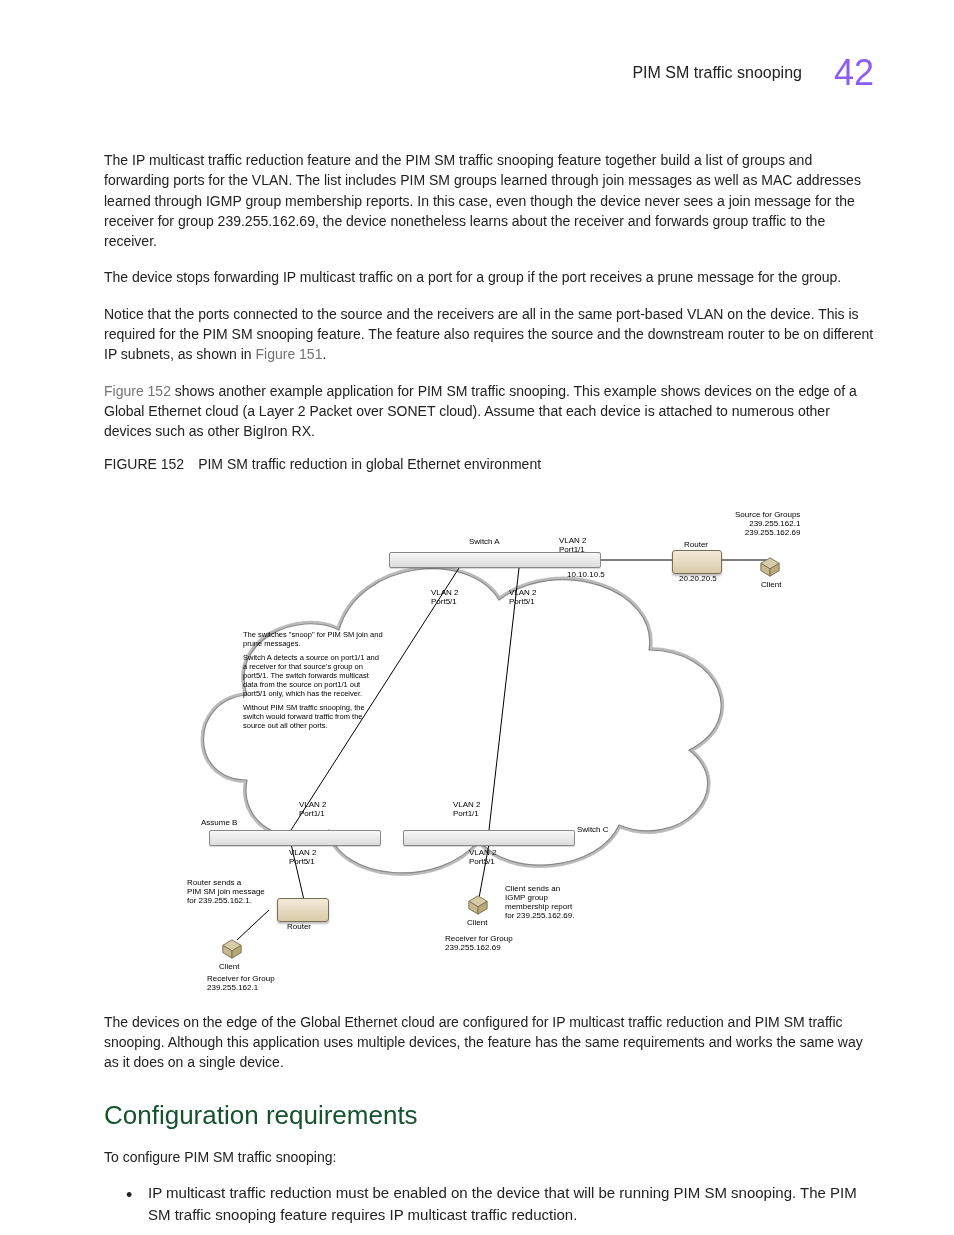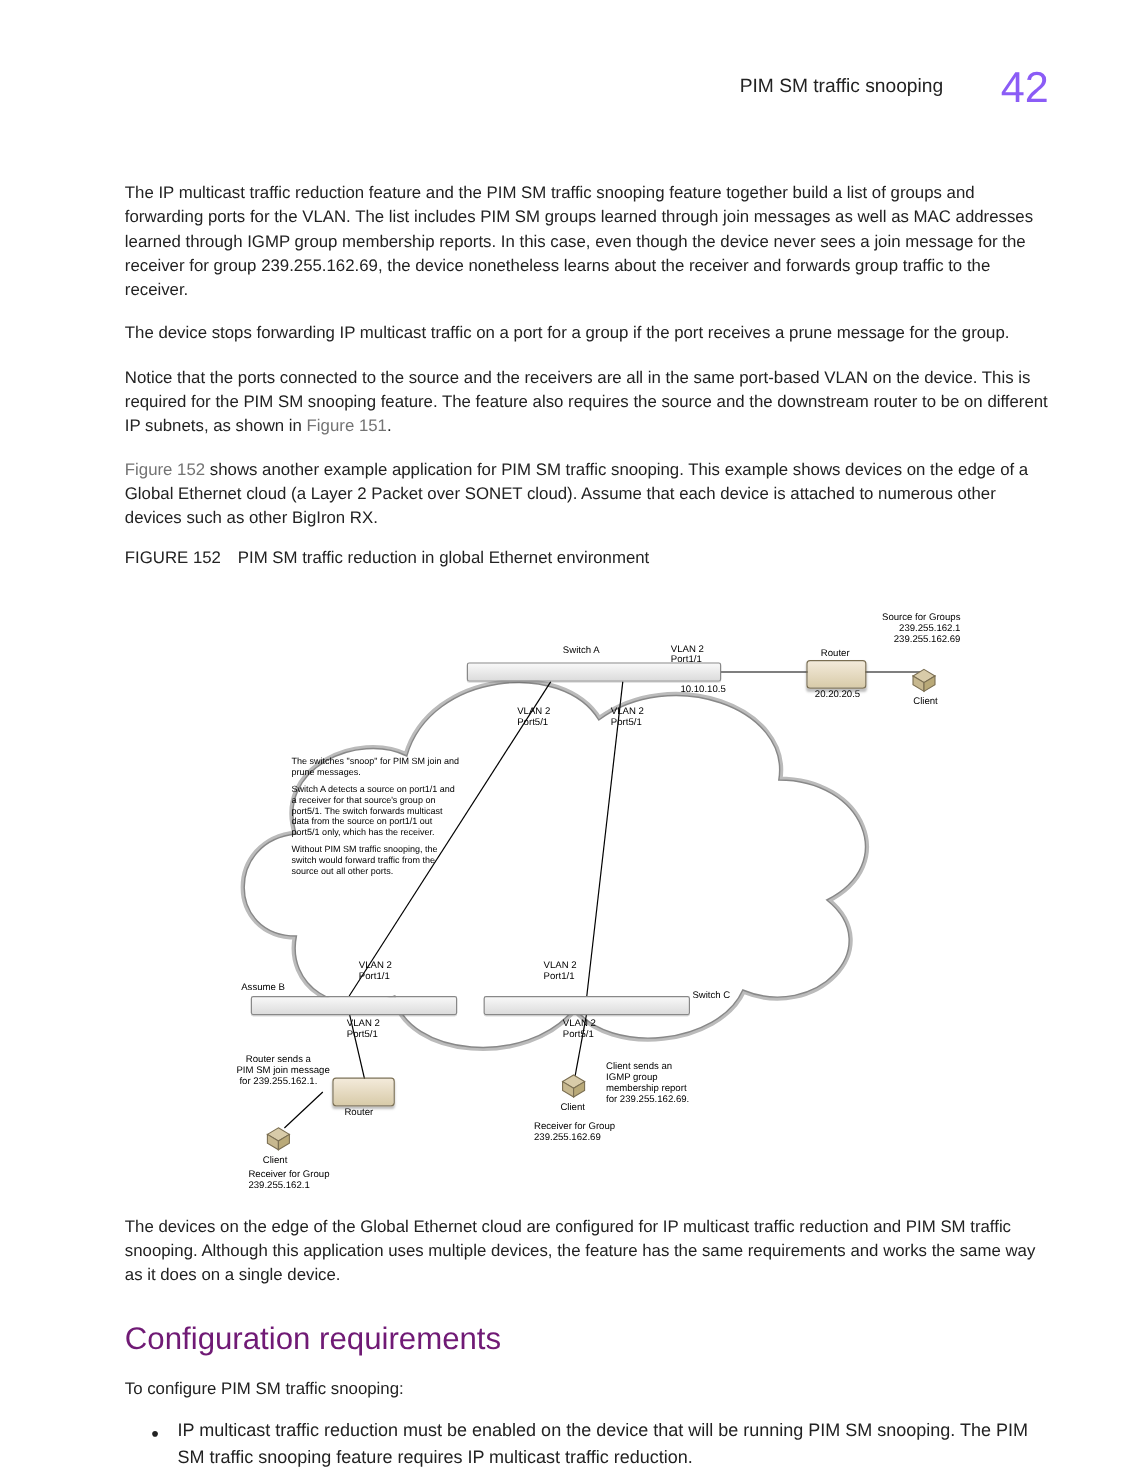--- a/index.html
+++ b/index.html
@@ -1,24 +1,24 @@
 <!DOCTYPE html>
 <html><head>
 <meta charset="utf-8">
 <style>
   body{margin:0;background:#fff;font-family:Arial,Helvetica,sans-serif;color:#222;width:954px}
   .page{padding:52px 80px 60px 104px;box-sizing:border-box;width:954px}
-  .hdr{display:flex;justify-content:flex-end;align-items:center;gap:48px;margin-bottom:56px}
+  .hdr{display:flex;justify-content:flex-end;align-items:center;gap:32px;margin-bottom:56px}
   .hdr-title{font-size:16px;color:#222}
   .hdr-num{font-size:36px;font-weight:400;color:#8b5cf6}
   .para{font-size:14px;line-height:1.45;margin:16px 0 14px 0}
   .link{color:#737373}
   .figcap{font-size:14px;font-weight:400;margin:10px 0 18px 0}
   .figcap .fignum{margin-right:14px}
-  .h2{font-size:26px;font-weight:400;margin:28px 0 14px 0;color:#701a75}
+  .h2{font-size:26px;font-weight:400;margin:28px 0 14px 0;color:#14532d}
   ul.bul{list-style:none;padding:0;margin:4px 0 0 22px}
   ul.bul>li{position:relative;padding-left:22px;font-size:15px;line-height:1.45}
   ul.bul>li::before{content:"•";position:absolute;left:0;top:0;font-size:18px}
   
   .fig{position:relative;width:660px;height:500px;margin:0 auto 22px auto}
   .fig .lbl{position:absolute;font-size:8px;font-family:Arial,Helvetica,sans-serif;color:#000;line-height:1.15;white-space:pre}
   .switch-bar{position:absolute;background:linear-gradient(#f8f8f8,#dcdcdc);border:1px solid #888;height:14px;border-radius:2px;box-shadow:0 1px 0 rgba(0,0,0,.15)}
   .router-box{position:absolute;background:linear-gradient(#f3eada,#d8cba9);border:1px solid #7a6e52;height:22px;border-radius:3px;box-shadow:0 2px 2px rgba(0,0,0,.25)}
   .client-box{position:absolute;width:22px;height:22px}
   .client-box svg{width:100%;height:100%}
@@ -132,21 +132,21 @@
 
     <div class="switch-bar" style="left:244px;top:340px;width:170px"></div>
     <div class="lbl" style="left:418px;top:335px">Switch C</div>
     <div class="lbl" style="left:294px;top:310px">VLAN 2
 Port1/1</div>
     <div class="lbl" style="left:310px;top:358px">VLAN 2
 Port5/1</div>
 
     <div class="router-box" style="left:118px;top:408px;width:50px"></div>
     <div class="lbl" style="left:128px;top:432px">Router</div>
-    <div class="lbl" style="left:38px;top:388px;text-align:center;width:70px">Router sends a
+    <div class="lbl" style="left:28px;top:388px;text-align:left;width:70px">Router sends a
 PIM SM join message
 for 239.255.162.1.</div>
 
     <div class="client-box" style="left:62px;top:448px">
       <svg viewBox="0 0 24 24">
           <polygon points="12,2 22,8 12,14 2,8" fill="#d8cba9" stroke="#7a6e52"></polygon>
           <polygon points="2,8 12,14 12,22 2,16" fill="#c7b88f" stroke="#7a6e52"></polygon>
           <polygon points="22,8 12,14 12,22 22,16" fill="#b9a978" stroke="#7a6e52"></polygon>
         </svg>
     </div>

